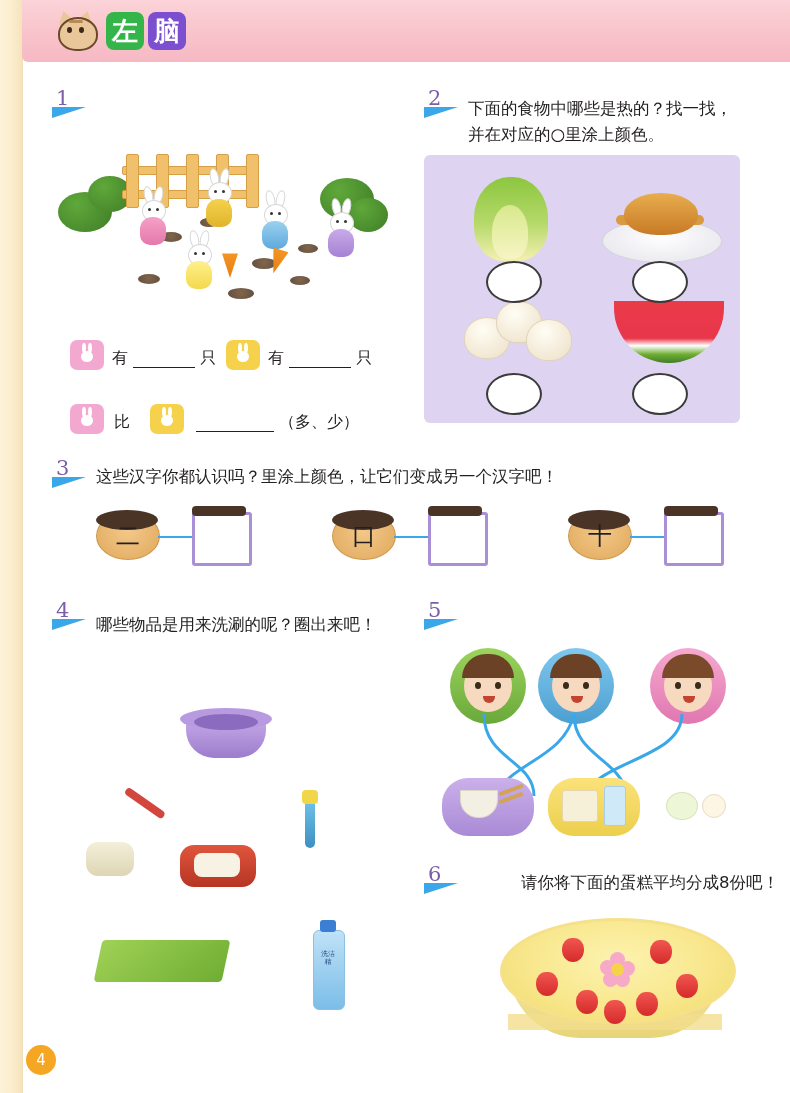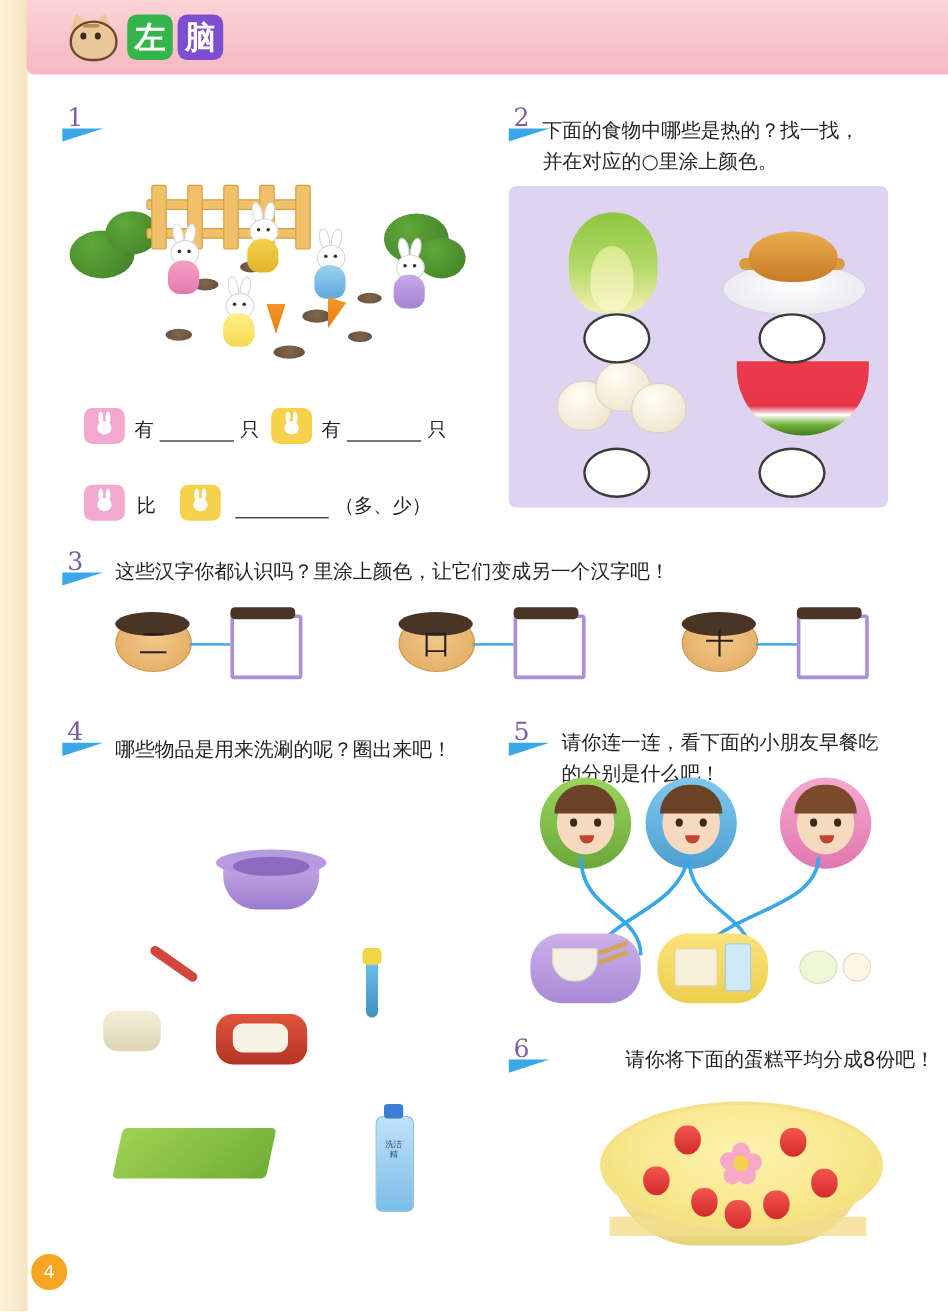--- a/index.html
+++ b/index.html
@@ -497,21 +497,21 @@
   </div>
   <div class="ansline" style="left:196px;top:412px;">
     <span class="blank" style="width:78px;">&nbsp;</span>
     <span>（多、少）</span>
   </div>
 
   <div class="qnum" style="left:424px;top:88px;">
     <div class="digit">2</div>
     <div class="tri"></div>
   </div>
-  <div class="qtext" style="left:452px;top:96px;width:280px;">下面的食物中哪些是热的？找一找，并在对应的○里涂上颜色。</div>
+  <div class="qtext" style="left:468px;top:96px;width:280px;">下面的食物中哪些是热的？找一找，并在对应的○里涂上颜色。</div>
 
   <div class="food-panel">
     <div class="cabbage">
       <div class="outer"></div>
         <div class="inner"></div>
     </div>
     <div class="chicken">
       <div class="plate"></div>
       <div class="leg" style="left:14px;"></div>
       <div class="leg" style="left:76px;"></div>
@@ -589,21 +589,20 @@
   <div class="bottle">
     <div class="body"></div>
       <div class="cap"></div>
     <div class="txt">洗洁精</div>
   </div>
 
   <div class="qnum" style="left:424px;top:600px;">
     <div class="digit">5</div>
     <div class="tri"></div>
   </div>
-  <div class="qtext" style="left:468px;top:606px;width:280px;">请你连一连，看下面的小朋友早餐吃的分别是什么吧！</div>
 
   <div class="kid" style="left:450px;top:648px;background:linear-gradient(180deg,#9ad45c,#6aa83a);">
     <div class="fc"></div>
       <div class="hair"></div>
       <div class="e1"></div>
       <div class="e2"></div>
       <div class="m"></div>
   </div>
   <div class="kid" style="left:538px;top:648px;background:linear-gradient(180deg,#7fc8ef,#4d9fd0);">
     <div class="fc"></div>

